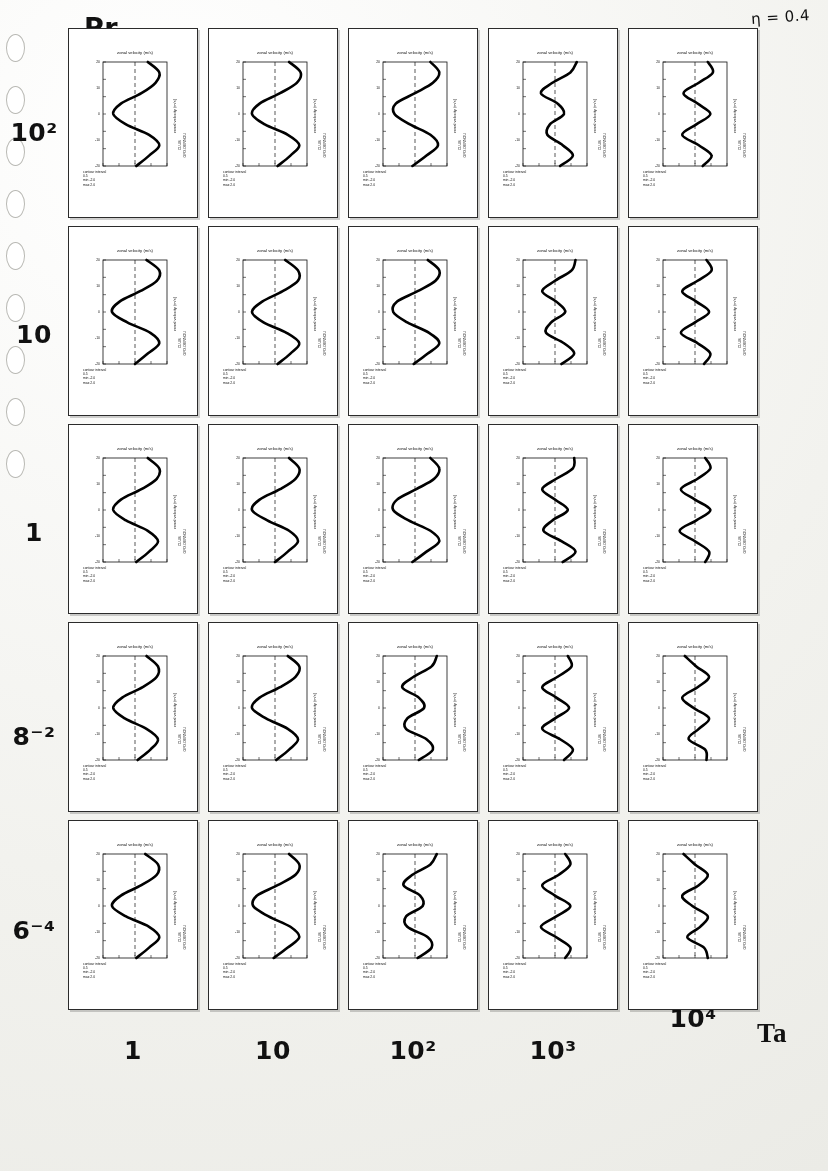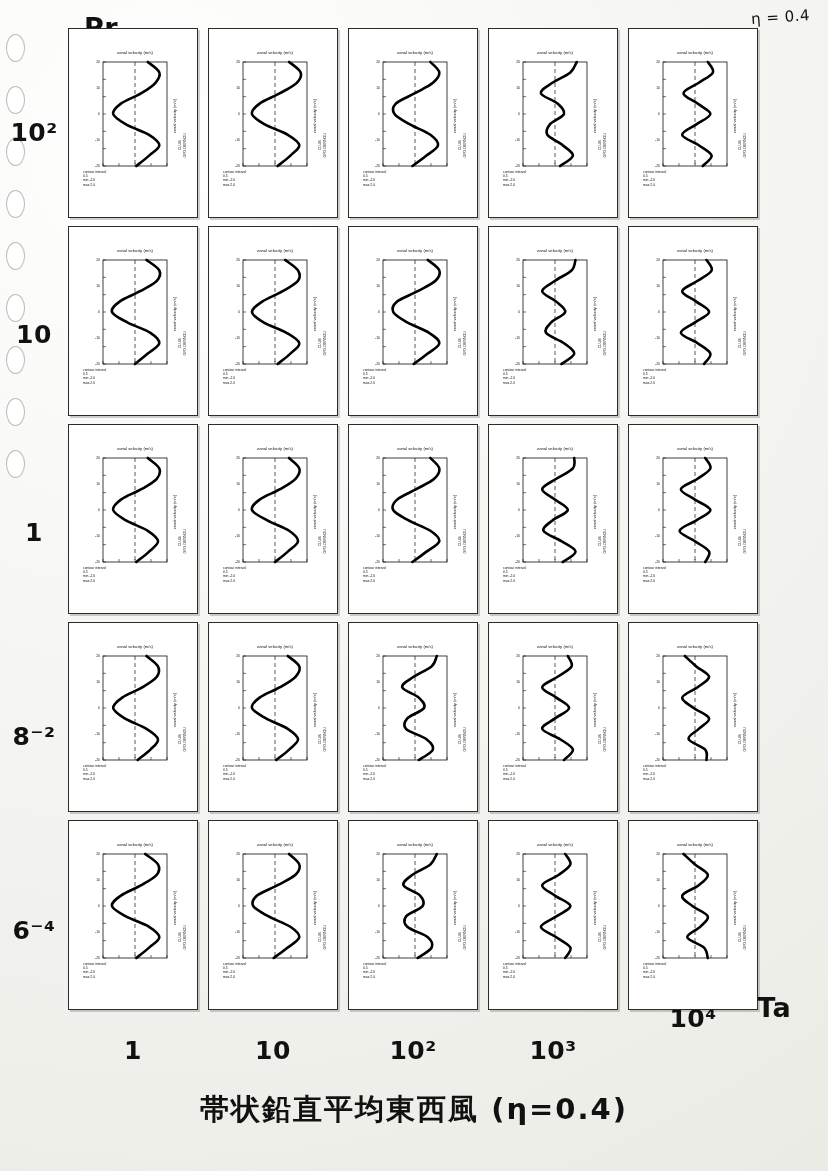--- a/index.html
+++ b/index.html
@@ -40,21 +40,21 @@
     position: absolute;
     font-family: "DejaVu Sans", sans-serif;
     color: #111;
     font-weight: bold;
     letter-spacing: 0.5px;
   }
   .hand.big { font-size: 25px; }
   .hand.exp { font-size: 25px; }
 
   #pr-label { left: 36px; top: 12px; font-size: 27px; margin-left: 48px; }
-  #ta-label { left: 757px; top: 992px; font-size: 27px; }
+  #ta-label { left: 757px; top: 1018px; font-size: 27px; font-family: Liberation Serif, serif; }
   #eta-label {
     right: 18px; top: 8px;
     font-size: 15px; font-weight: normal;
     transform: rotate(-4deg);
   }
   #caption {
     position: absolute;
     left: 0; right: 0;
     top: 1090px;
     text-align: center;
@@ -1217,14 +1217,13 @@
 
       <text class="tiny" x="2" y="129" font-size="3.4">contour interval</text>
             <text class="tiny" x="2" y="133.2" font-size="3.4">0.5</text>
             <text class="tiny" x="2" y="137.4" font-size="3.4">min  -2.0</text>
             <text class="tiny" x="2" y="141.6" font-size="3.4">max  2.0</text>
     </svg>
         </div>
       </div>
     </div>
 
-  <div id="caption">帯状鉛直平均東西風 (η=0.4)</div>
 </div>
 
 </body></html>

